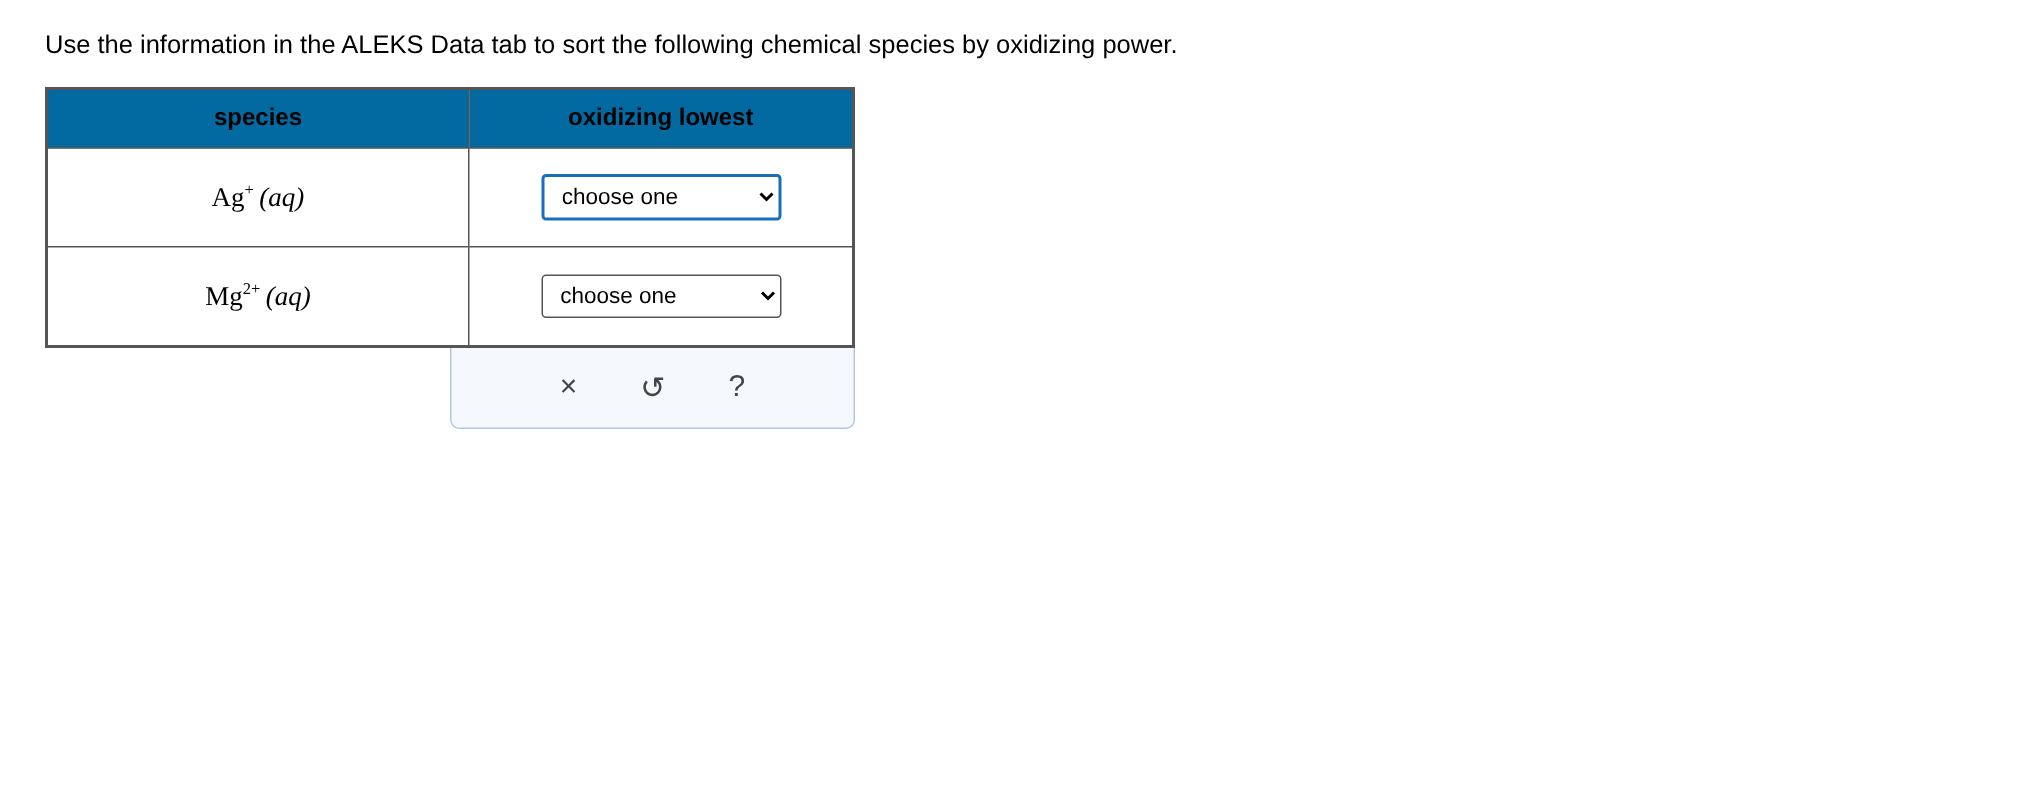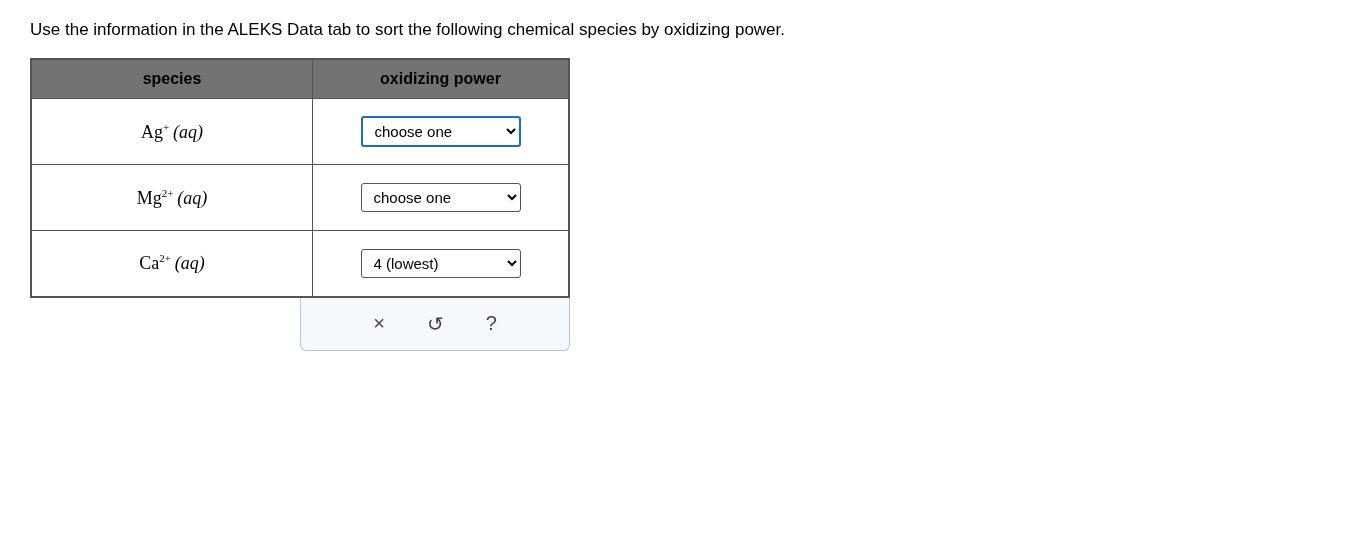--- a/index.html
+++ b/index.html
@@ -26,21 +26,21 @@
     th, td {
       border: 1.5px solid #555;
       padding: 0;
     }
     th {
       font-family: Arial, sans-serif;
       font-weight: bold;
       font-size: 16px;
       text-align: center;
       padding: 10px 20px;
-      background: #737373;
+      background: #0369a1;
     }
     td {
       text-align: center;
       height: 66px;
     }
     td.species-cell {
       width: 270px;
       font-family: Georgia, 'Times New Roman', serif;
       font-size: 18px;
     }
@@ -99,35 +99,31 @@
 
 
 
 <p class="instruction">Use the information in the ALEKS Data tab to sort the following chemical species by oxidizing power.</p>
 
 <div class="table-wrapper">
   <table>
     <thead>
       <tr>
         <th>species</th>
-        <th>oxidizing power</th>
+        <th>oxidizing lowest</th>
       </tr>
     </thead>
     <tbody id="table-body">
     <tr>
           <td class="species-cell"><span class="species-text">Ag<sup>+</sup> <i>(aq)</i></span></td>
           <td class="power-cell"><select class="dropdown-select highlighted"><option value="choose one">choose one</option><option value="1 (highest)">1 (highest)</option><option value="2">2</option><option value="3">3</option><option value="4 (lowest)">4 (lowest)</option></select></td>
         </tr>
         <tr>
           <td class="species-cell"><span class="species-text">Mg<sup>2+</sup> <i>(aq)</i></span></td>
           <td class="power-cell"><select class="dropdown-select"><option value="choose one">choose one</option><option value="1 (highest)">1 (highest)</option><option value="2">2</option><option value="3">3</option><option value="4 (lowest)">4 (lowest)</option></select></td>
-        </tr>
-        <tr>
-          <td class="species-cell"><span class="species-text">Ca<sup>2+</sup> <i>(aq)</i></span></td>
-          <td class="power-cell"><select class="dropdown-select"><option value="choose one">choose one</option><option value="1 (highest)">1 (highest)</option><option value="2">2</option><option value="3">3</option><option value="4 (lowest)" selected="">4 (lowest)</option></select></td>
         </tr>
       </tbody>
   </table>
 
   <div class="action-bar">
     <button class="action-btn">×</button>
     <button class="action-btn">↺</button>
     <button class="action-btn">?</button>
   </div>
 </div>

